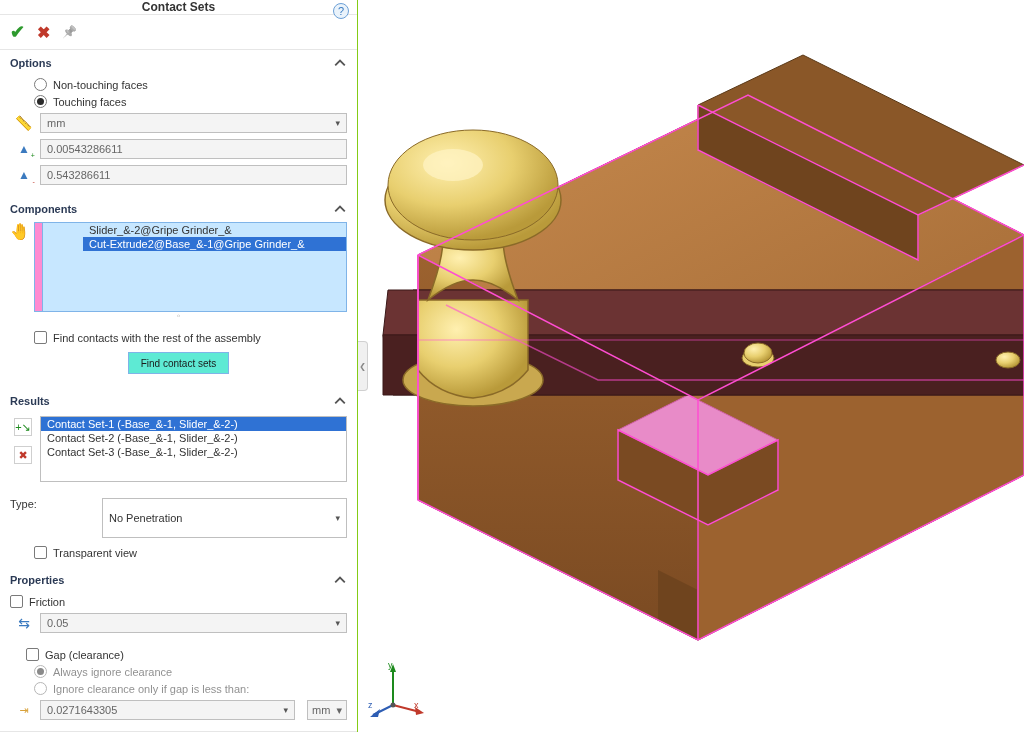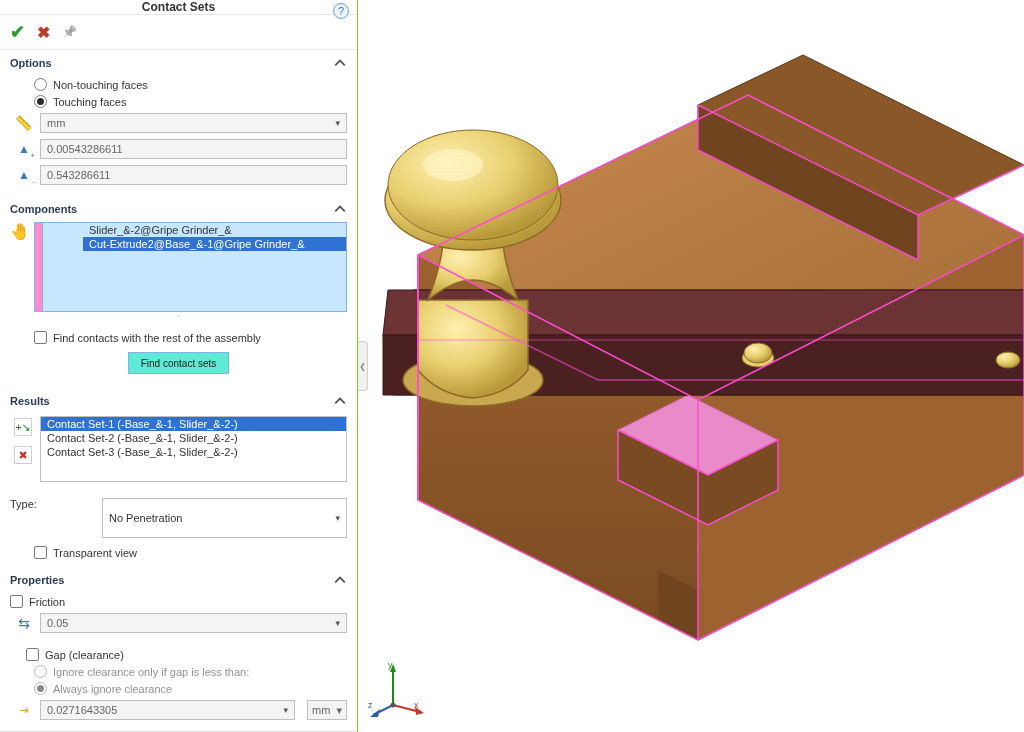--- a/index.html
+++ b/index.html
@@ -215,26 +215,26 @@
       <div class="dropdown">
         <span>0.05</span>
         <span class="dd-arrow">▾</span>
       </div>
     </div>
     <div class="check-row" style="padding-left:16px; margin-top:10px;text-align:center;">
       <span class="cbox"></span>
       <span>Gap (clearance)</span>
     </div>
     <div class="radio-row" style="opacity:.55;">
+      <span class="radio sel"></span>
+      <span>Always ignore clearance</span>
+    </div>
+    <div class="radio-row" style="opacity:.55;">
       <span class="radio"></span>
       <span>Ignore clearance only if gap is less than:</span>
-    </div>
-    <div class="radio-row" style="opacity:.55;">
-      <span class="radio sel"></span>
-      <span>Always ignore clearance</span>
     </div>
     <div class="field-row gap-row">
       <span class="left-ico" style="color:#d8a23b;">⇥</span>
       <div class="dropdown">
         <span>0.0271643305</span>
         <span class="dd-arrow">▾</span>
       </div>
       <div class="unit-dd">
         <span>mm</span>
         <span class="dd-arrow">▾</span>

